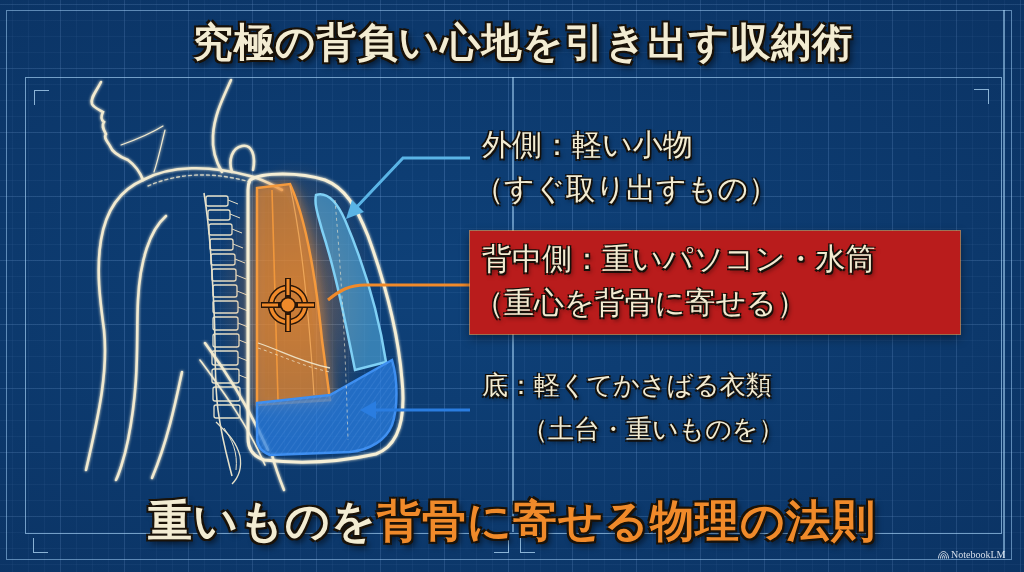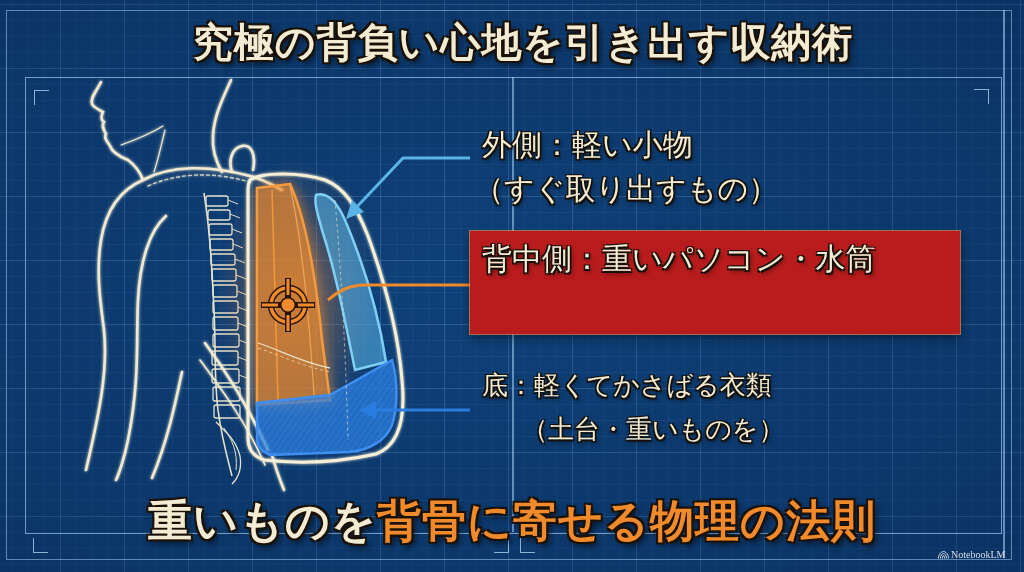--- a/index.html
+++ b/index.html
@@ -234,20 +234,21 @@
 </svg>
 
 <div class="label label-outer">
   <span class="l1">外側：軽い小物</span>
   <span class="l2">（すぐ取り出すもの）</span>
 </div>
 
 <div class="callout-box">
   <div class="label">
     <span class="l1">背中側：重いパソコン・水筒</span>
+    <span class="l2">（重心を背骨に寄せる）</span>
   </div>
 </div>
 
 <div class="label label-bottom">
   <span class="l1">底：軽くてかさばる衣類</span>
   <span class="l2">（土台・重いものを）</span>
 </div>
 
 <div class="bottom-title">
   <span class="cream">重いものを</span><span class="orange">背骨に寄せる物理の法則</span>

